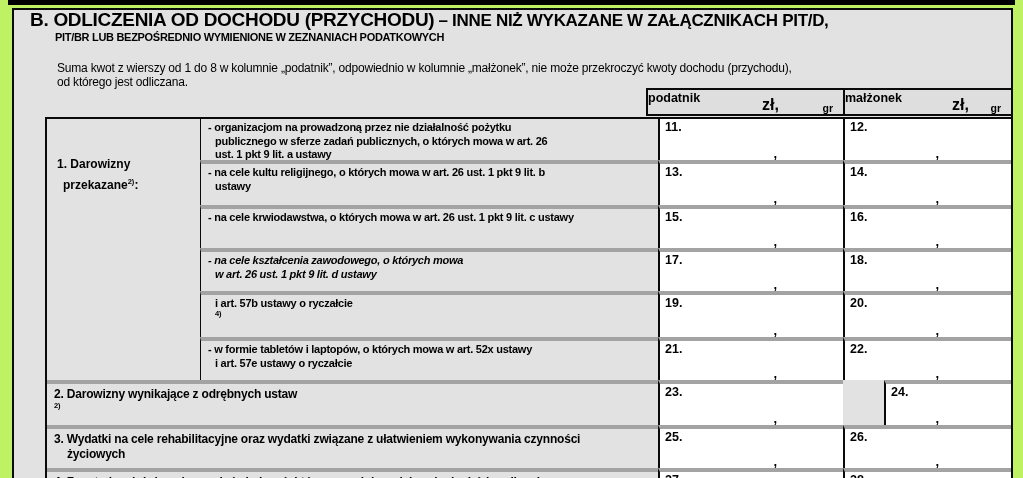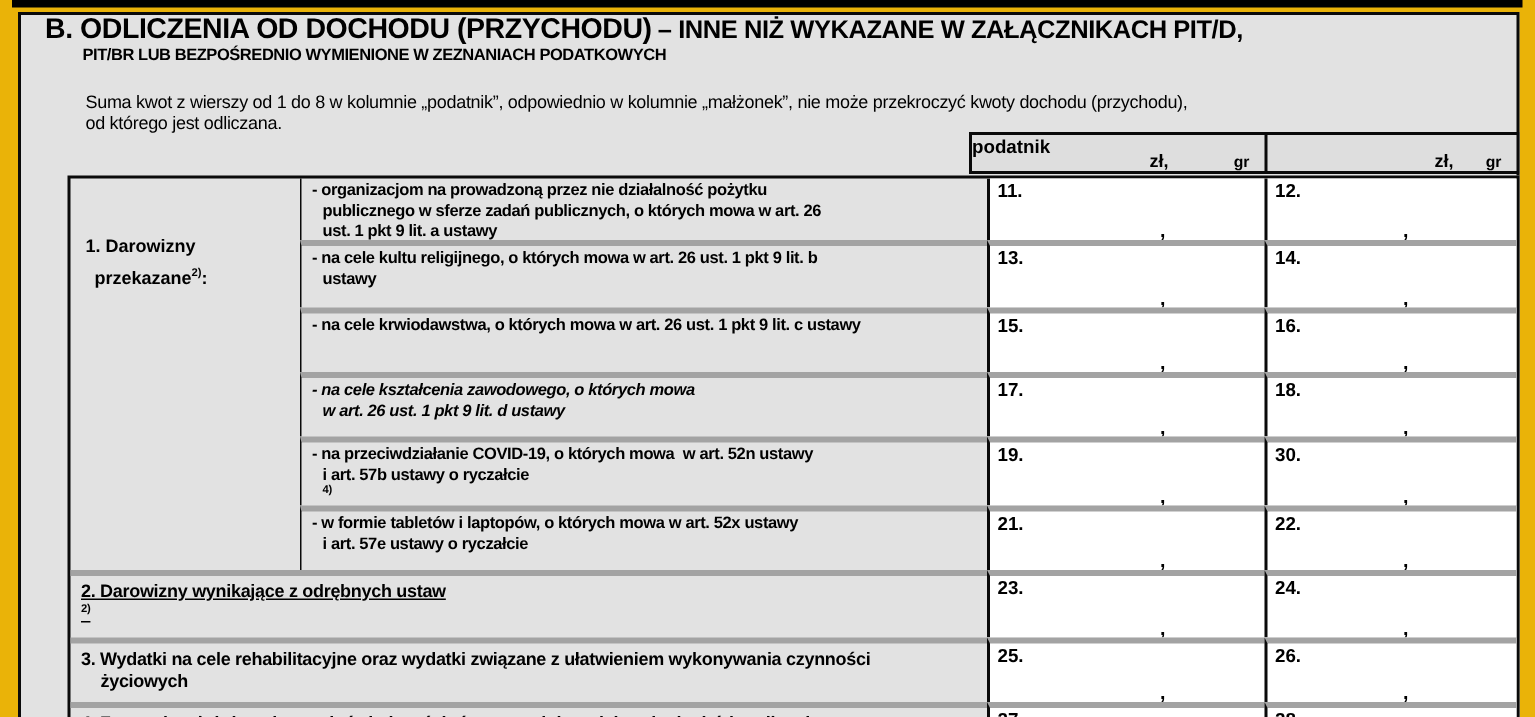--- a/index.html
+++ b/index.html
@@ -1,18 +1,18 @@
 <!DOCTYPE html>
 <html><head>
 <meta charset="utf-8">
 <style>
   * { margin:0; padding:0; box-sizing:border-box; }
   html,body { width:1023px; height:478px; overflow:hidden; background:#fff;
               font-family:"Liberation Sans","DejaVu Sans",sans-serif; color:#000; }
-  #page { position:relative; width:1023px; height:478px; background:#eab308; }
+  #page { position:relative; width:1023px; height:478px; background:#bef264; }
 
   .top-bar { position:absolute; left:8px; top:0; width:1007px; height:5px; background:#000; }
 
   .section-box { position:absolute; left:12px; top:8px; width:1001px; height:478px;
                  border:2px solid #0a0a0a; background:#e2e2e2; }
 
   
   .title-block { position:absolute; left:30px; top:9px; width:960px; }
   .title-line1 { white-space:nowrap; letter-spacing:-0.3px; }
   .t-main { font-size:19px; font-weight:800; }
@@ -21,21 +21,21 @@
   .note { margin-left:27px; margin-top:18px; font-size:12px; line-height:14px; letter-spacing:-0.2px; }
   .note div { white-space:nowrap; }
 
   
   .amount-header { position:absolute; left:646px; top:88px; width:367px; height:28px;
                    border:2px solid #0a0a0a; background:#dedede; display:flex; }
   .ah-cell { position:relative; height:100%; }
   .ah-cell.taxpayer { width:195px; }
   .ah-cell.spouse { flex:1; border-left:2px solid #0a0a0a; }
   .ah-name { font-size:12.5px; font-weight:700; padding-top:1px; }
-  .ah-zl { position:absolute; bottom:0; font-size:12px; font-weight:700; }
+  .ah-zl { position:absolute; bottom:0; font-size:16px; font-weight:700; }
   .ah-cell.taxpayer .ah-zl { right:64px; }
   .ah-cell.spouse  .ah-zl { right:42px; }
   .ah-gr { position:absolute; bottom:0; right:10px; font-size:10.5px; font-weight:700; }
 
   
   .body-table { position:absolute; left:45px; top:117px; width:968px;
                 display:grid;
                 grid-template-columns:153px 458px 185px 168px;
                 grid-template-rows:41px 45px 43px 43px 46px 43px 45px 43px 60px;
                 border:2px solid #0a0a0a; background:#e2e2e2; }
@@ -77,20 +77,21 @@
     </div>
   </div>
 
   <div class="amount-header">
     <div class="ah-cell taxpayer">
       <div class="ah-name">podatnik</div>
       <span class="ah-zl">zł,</span>
       <span class="ah-gr">gr</span>
     </div>
     <div class="ah-cell spouse">
+      <div class="ah-name">małżonek</div>
       <span class="ah-zl">zł,</span>
       <span class="ah-gr">gr</span>
     </div>
   </div>
 
   <div class="body-table">
 
     <div class="cell group-label" style="grid-row:1 / span 6; grid-column:1;">
       <div>1. Darowizny</div>
       <div class="gl2"><span>przekazane</span><sup>2)</sup><span>:</span></div>
@@ -142,53 +143,52 @@
     <div class="cell field-cell bt taxpayer" style="grid-row:4; grid-column:3;text-align:right;">
       <span class="fno">17.</span>
       <span class="comma">,</span>
     </div>
     <div class="cell field-cell bt spouse" style="grid-row:4; grid-column:4;">
       <span class="fno">18.</span>
       <span class="comma">,</span>
     </div>
 
     <div class="cell desc-cell bt" style="grid-row:5; grid-column:2;">
-      <span>- na przeciwdziałanie COVID-19, o których mowa  w art. 52n ustawy</span>
       <span class="ind"><span>i art. 57b ustawy o ryczałcie</span><sup>4)</sup></span>
     </div>
     <div class="cell field-cell bt taxpayer" style="grid-row:5; grid-column:3;text-align:right;">
       <span class="fno">19.</span>
       <span class="comma">,</span>
     </div>
     <div class="cell field-cell bt spouse" style="grid-row:5; grid-column:4;">
-      <span class="fno">30.</span>
+      <span class="fno">20.</span>
       <span class="comma">,</span>
     </div>
 
     <div class="cell desc-cell bt" style="grid-row:6; grid-column:2;">
       <span>- w formie tabletów i laptopów, o których mowa w art. 52x ustawy</span>
       <span class="ind">i art. 57e ustawy o ryczałcie</span>
     </div>
     <div class="cell field-cell bt taxpayer" style="grid-row:6; grid-column:3;">
       <span class="fno">21.</span>
       <span class="comma">,</span>
     </div>
     <div class="cell field-cell bt spouse" style="grid-row:6; grid-column:4;">
       <span class="fno">22.</span>
       <span class="comma">,</span>
     </div>
 
-    <div class="cell row-label bt" style="grid-row:7;text-decoration:underline;">
+    <div class="cell row-label bt" style="grid-row:7;">
       <span><span>2. Darowizny wynikające z odrębnych ustaw</span><sup>2)</sup></span>
     </div>
     <div class="cell field-cell bt taxpayer" style="grid-row:7; grid-column:3;">
       <span class="fno">23.</span>
       <span class="comma">,</span>
     </div>
-    <div class="cell field-cell bt spouse" style="grid-row:7; grid-column:4;">
+    <div class="cell field-cell bt spouse" style="grid-row:7; grid-column:4;margin-left:41px;">
       <span class="fno">24.</span>
       <span class="comma">,</span>
     </div>
 
     <div class="cell row-label bt" style="grid-row:8;">
       <span>3. Wydatki na cele rehabilitacyjne oraz wydatki związane z ułatwieniem wykonywania czynności</span>
       <span class="ind">życiowych</span>
     </div>
     <div class="cell field-cell bt taxpayer" style="grid-row:8; grid-column:3;">
       <span class="fno">25.</span>

